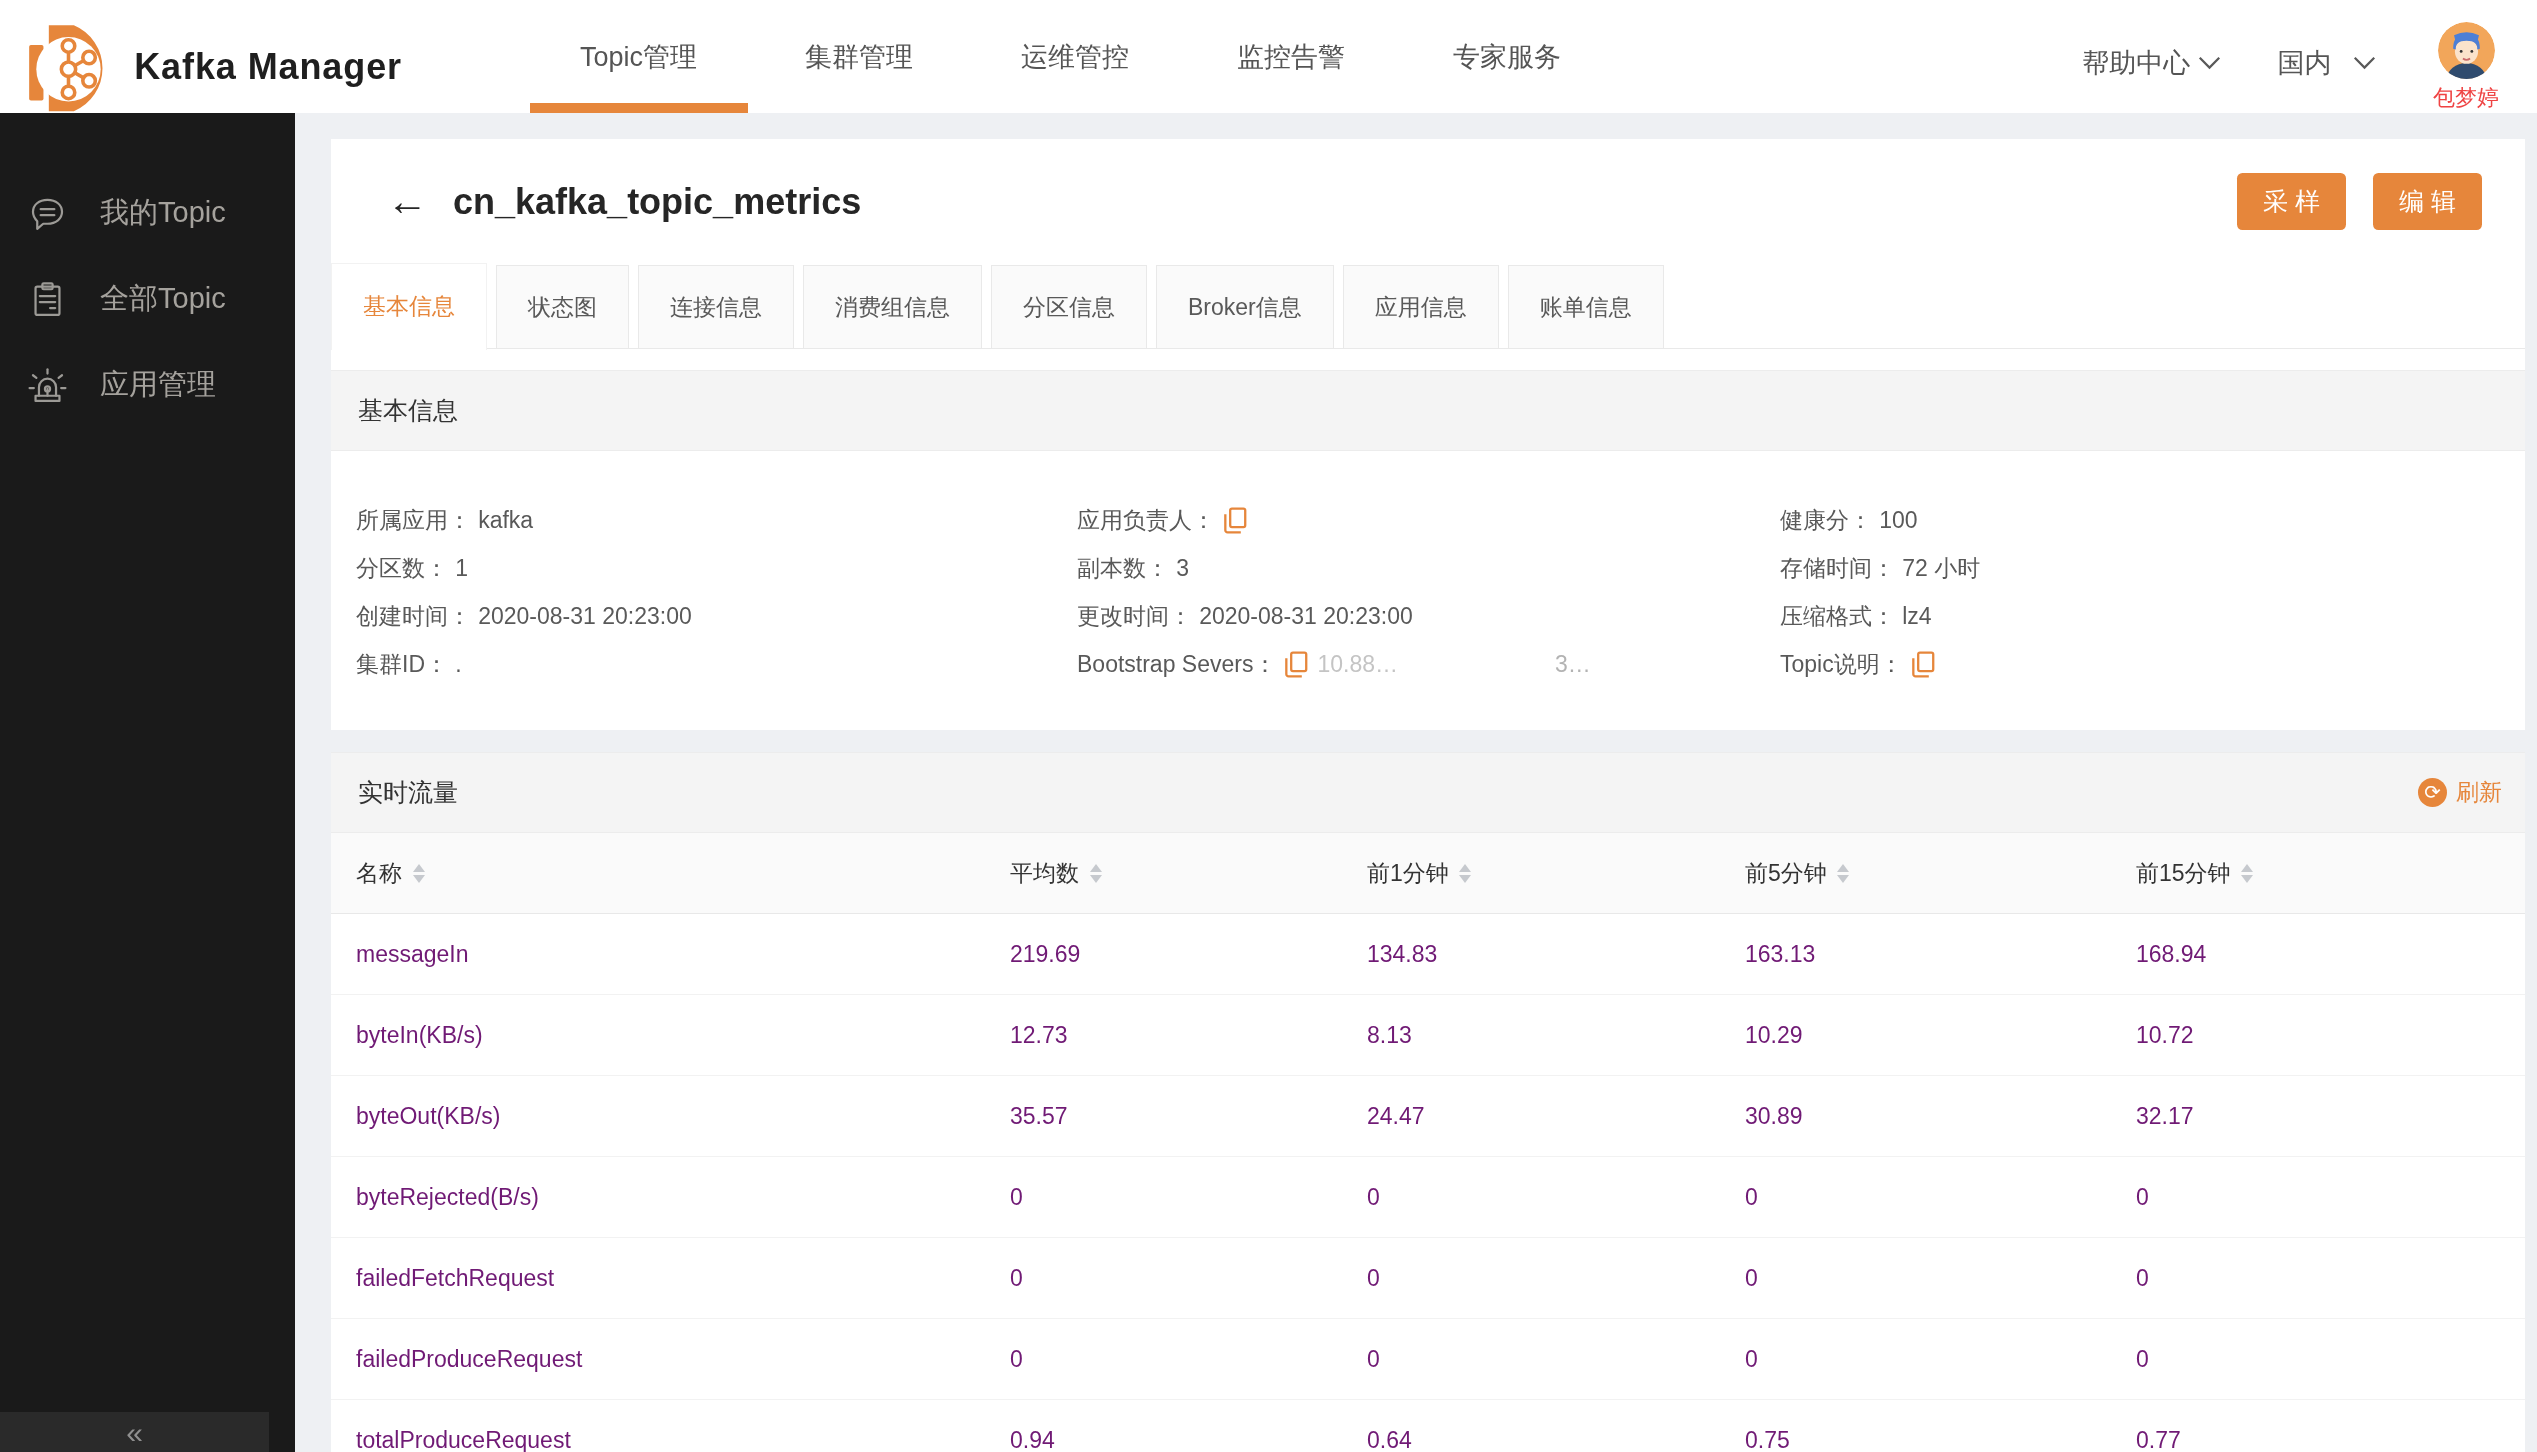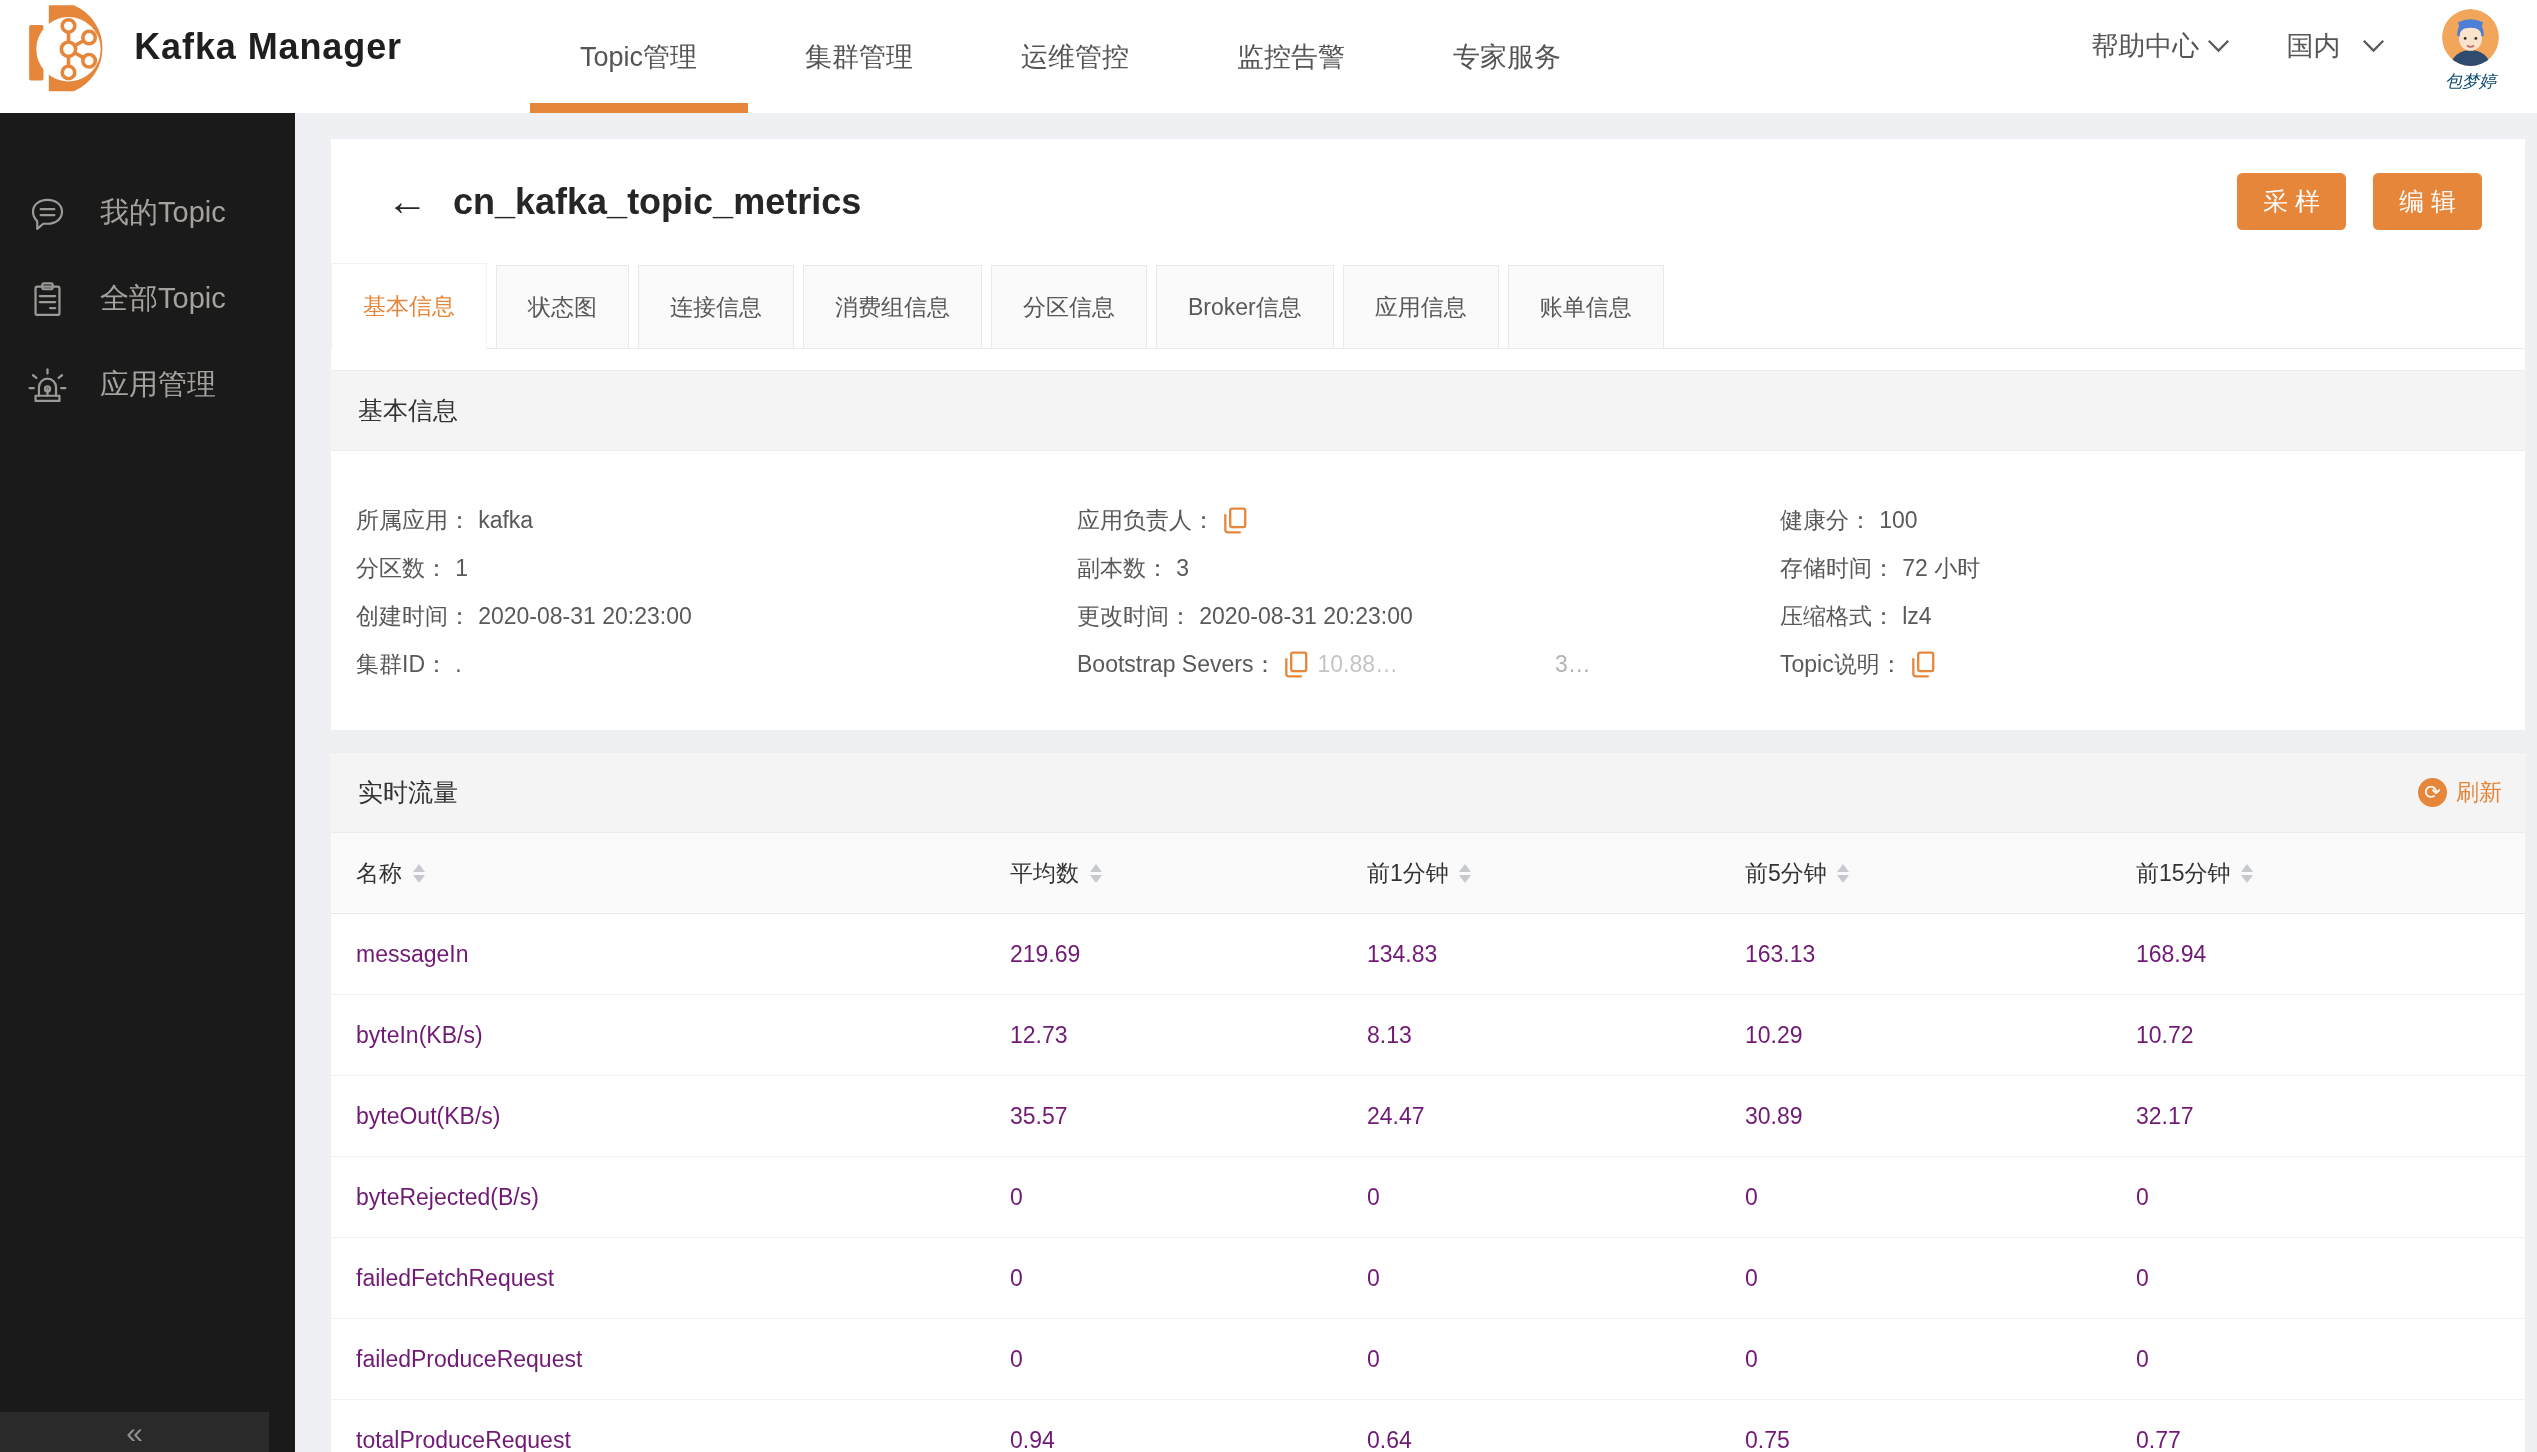--- a/index.html
+++ b/index.html
@@ -1,31 +1,31 @@
 <!DOCTYPE html>
 <html style="font-size:14.3px"><head>
 <meta charset="utf-8">
 <style>
   * { margin:0; padding:0; box-sizing:border-box; }
   html,body { width:2538px; height:1452px; overflow:hidden; }
   body { font-family:"Liberation Sans","DejaVu Sans",sans-serif; background:#eef0f3; color:#595959; }
 
   
-  .header { height:113px; background:#fff; display:flex; align-items:flex-start; padding:0 39px 0 21.5px; position:relative; z-index:5; }
+  .header { height:113px; background:#fff; display:flex; align-items:flex-end; padding:0 39px 0 21.5px; position:relative; z-index:5; }
   .brand { display:flex; align-items:center; gap:19.7px; }
   .brand-title { font-size:36px; font-weight:700; color:#1f1f1f; letter-spacing:0.9px; }
   .topnav { display:flex; margin-left:124px; height:100%; }
   .topnav .nav-item { position:relative; height:100%; display:flex; align-items:center; padding:0 54px; font-size:27px; color:#555; cursor:pointer; }
   .topnav .nav-item.active::after { content:""; position:absolute; left:50%; transform:translateX(-50%); bottom:0; width:218px; height:9.8px; background:var(--accent); }
   .header-right { margin-left:auto; display:flex; align-items:center; gap:57px; }
   .hdr-link { display:flex; align-items:center; gap:7.2px; font-size:27px; color:#555; cursor:pointer; }
   .chev { width:23px; height:14.3px; }
   .user-block { display:flex; flex-direction:column; align-items:center; gap:3.6px; margin-top:9px; }
   .avatar { width:57px; height:57px; border-radius:50%; overflow:hidden; }
-  .user-name { font-size:17px; color:#0c4a6e;font-style:italic; }
+  .user-name { font-size:22px; color:#ef4444; }
 
   :root { --accent:#e6863b; }
 
   
   .shell { display:flex; height:1340px; }
   .sidebar { width:295px; background:#1a1a1a; position:relative; flex-shrink:0; }
   .side-items { padding-top:57px; }
   .side-item { display:flex; align-items:center; gap:32px; height:86px; padding-left:27px; color:#a5a29d; font-size:29px; cursor:pointer; }
   .side-item svg { width:41px; height:41px; stroke:#9c9a96; fill:none; stroke-width:2.6; stroke-linecap:round; stroke-linejoin:round; }
   .side-collapse { position:absolute; left:0; bottom:0; width:269px; height:41px; background:#2a2a2a; display:flex; align-items:center; justify-content:center; color:#8f8f8f; font-size:30px; cursor:pointer; }

